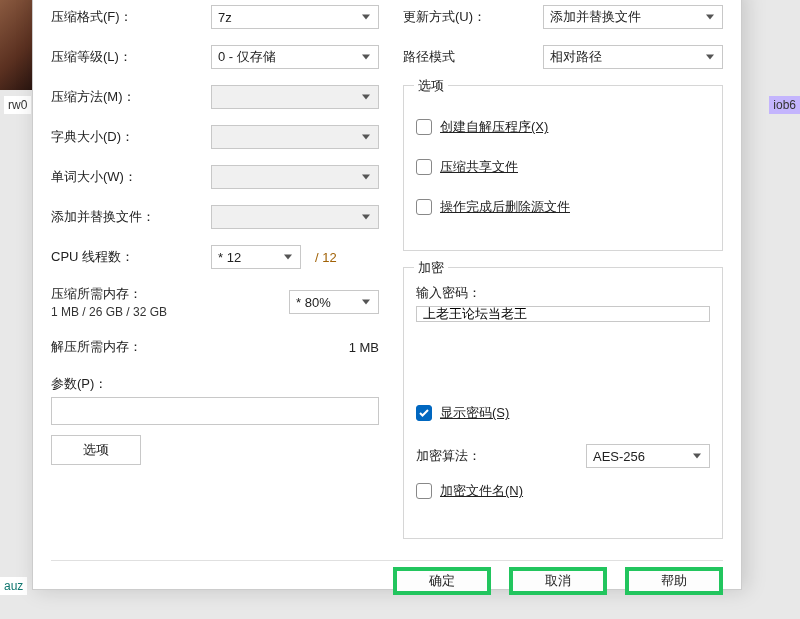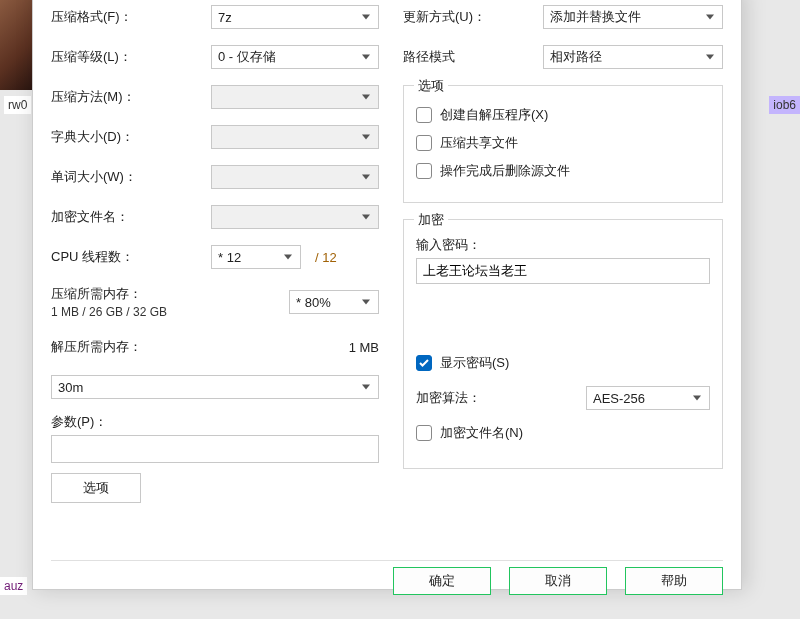--- a/index.html
+++ b/index.html
@@ -32,21 +32,21 @@
   right: 0; top: 96px;
   font-size: 12px;
   color: #333;
   background: #c4b5fd;
   padding: 2px 4px;
 }
 .bg-text3 {
   position: absolute;
   left: 0; bottom: 24px;
   font-size: 12px;
-  color: #701a75;
+  color: #0f766e;
   background: #fff;
   padding: 2px 4px;
 }
 .dialog {
   position: absolute;
   left: 32px;
   top: -10px;
   width: 710px;
   height: 600px;
   background: #fff;
@@ -108,23 +108,24 @@
 .fieldset .legend {
   position: absolute;
   top: -9px; left: 10px;
   background: #fff;
   padding: 0 4px;
   font-size: 13px;
 }
 .chk {
   display: flex;
   align-items: center;
-  margin: 10px 0;
+  margin: 22px 0;
   gap: 8px;
   cursor: default;
+  text-decoration: underline;
 }
 .chkbox {
   width: 16px; height: 16px;
   border: 1.5px solid #888;
   border-radius: 3px;
   display: inline-flex;
   align-items: center;
   justify-content: center;
   background: #fff;
 }
@@ -137,21 +138,21 @@
 .rr-row {
   display: flex;
   align-items: center;
   margin-bottom: 16px;
 }
 .rr-row .lbl { flex: 0 0 140px; }
 .rr-row .ctrl { flex: 1; }
 .pwd-label { margin: 6px 0 4px; }
 .pwd-input {
   width: 100%;
-  height: 26px;
+  height: 16px;
   border: 1px solid #c8c8c8;
   padding: 0 6px;
   font-size: 13px;
 }
 .enc-row {
   display: flex;
   align-items: center;
   margin-top: 14px;
 }
 .enc-row .lbl { width: 170px; }
@@ -160,21 +161,21 @@
   margin-top: 10px;
   display: flex;
   justify-content: flex-end;
   gap: 18px;
   padding: 6px 0 10px;
   border-top: 1px solid #e0e0e0;
 }
 .btn {
   width: 98px;
   height: 28px;
-  border: 1px solid #22c55e;
+  border: 4px solid #22c55e;
   background: #fdfdfd;
   display: flex;
   align-items: center;
   justify-content: center;
   cursor: default;
 }
 .opt-btn {
   width: 90px; height: 30px;
   border: 1px solid #c8c8c8;
   display: flex; align-items: center; justify-content: center;
@@ -228,21 +229,21 @@
       </div>
 
       <div class="row">
         <div class="lbl">单词大小(W)：</div>
         <div class="ctrl">
           <div class="select disabled"></div>
         </div>
       </div>
 
       <div class="row">
-        <div class="lbl">加密文件名：</div>
+        <div class="lbl">添加并替换文件：</div>
         <div class="ctrl">
           <div class="select disabled"></div>
         </div>
       </div>
 
       <div class="row">
         <div class="lbl">CPU 线程数：</div>
         <div class="ctrl">
           <div class="select small-select">
               <span>* 12</span>
@@ -263,23 +264,20 @@
         </div>
       </div>
 
       <div class="row">
         <div class="lbl">解压所需内存：</div>
         <div class="ctrl">
           <span class="val-right">1 MB</span>
         </div>
       </div>
 
-      <div class="combo wide" style="margin-bottom:14px;">
-          <span>30m</span>
-        </div>
 
       <div style="margin-bottom:4px;">参数(P)：</div>
       <input class="pwd-input" style="height: 28px;" value="">
 
       <div class="opt-btn">选项</div>
     </div>
 
     <div class="col-right">
 
       <div class="rr-row">

